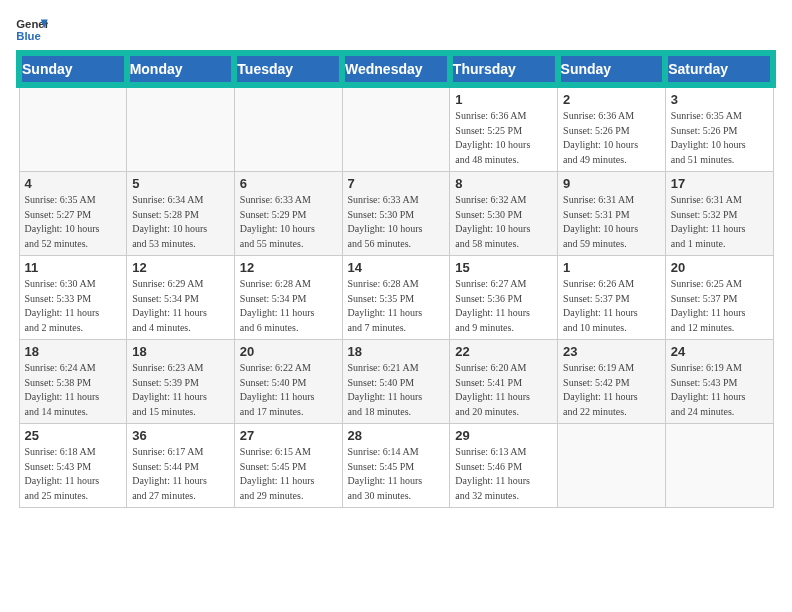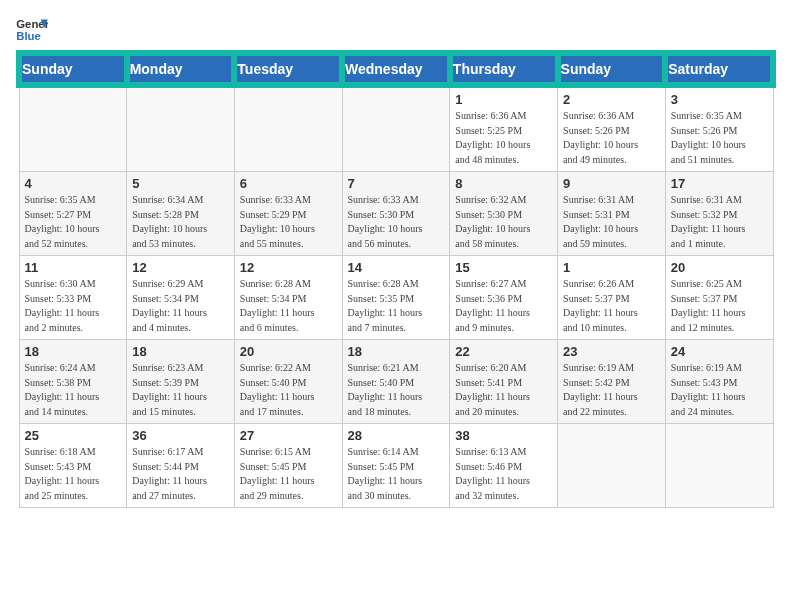--- a/index.html
+++ b/index.html
@@ -233,20 +233,20 @@
         </td>
         <td>
           <div class="day-num">27</div>
           <div class="day-detail">Sunrise: 6:15 AM<br>Sunset: 5:45 PM<br>Daylight: 11 hours<br>and 29 minutes.</div>
         </td>
         <td>
           <div class="day-num">28</div>
           <div class="day-detail">Sunrise: 6:14 AM<br>Sunset: 5:45 PM<br>Daylight: 11 hours<br>and 30 minutes.</div>
         </td>
         <td>
-          <div class="day-num">38</div>
+          <div class="day-num">29</div>
           <div class="day-detail">Sunrise: 6:13 AM<br>Sunset: 5:46 PM<br>Daylight: 11 hours<br>and 32 minutes.</div>
         </td>
         <td class="empty-cell"></td>
         <td class="empty-cell"></td>
       </tr>
     </tbody>
 </table>
 
 </body></html>

